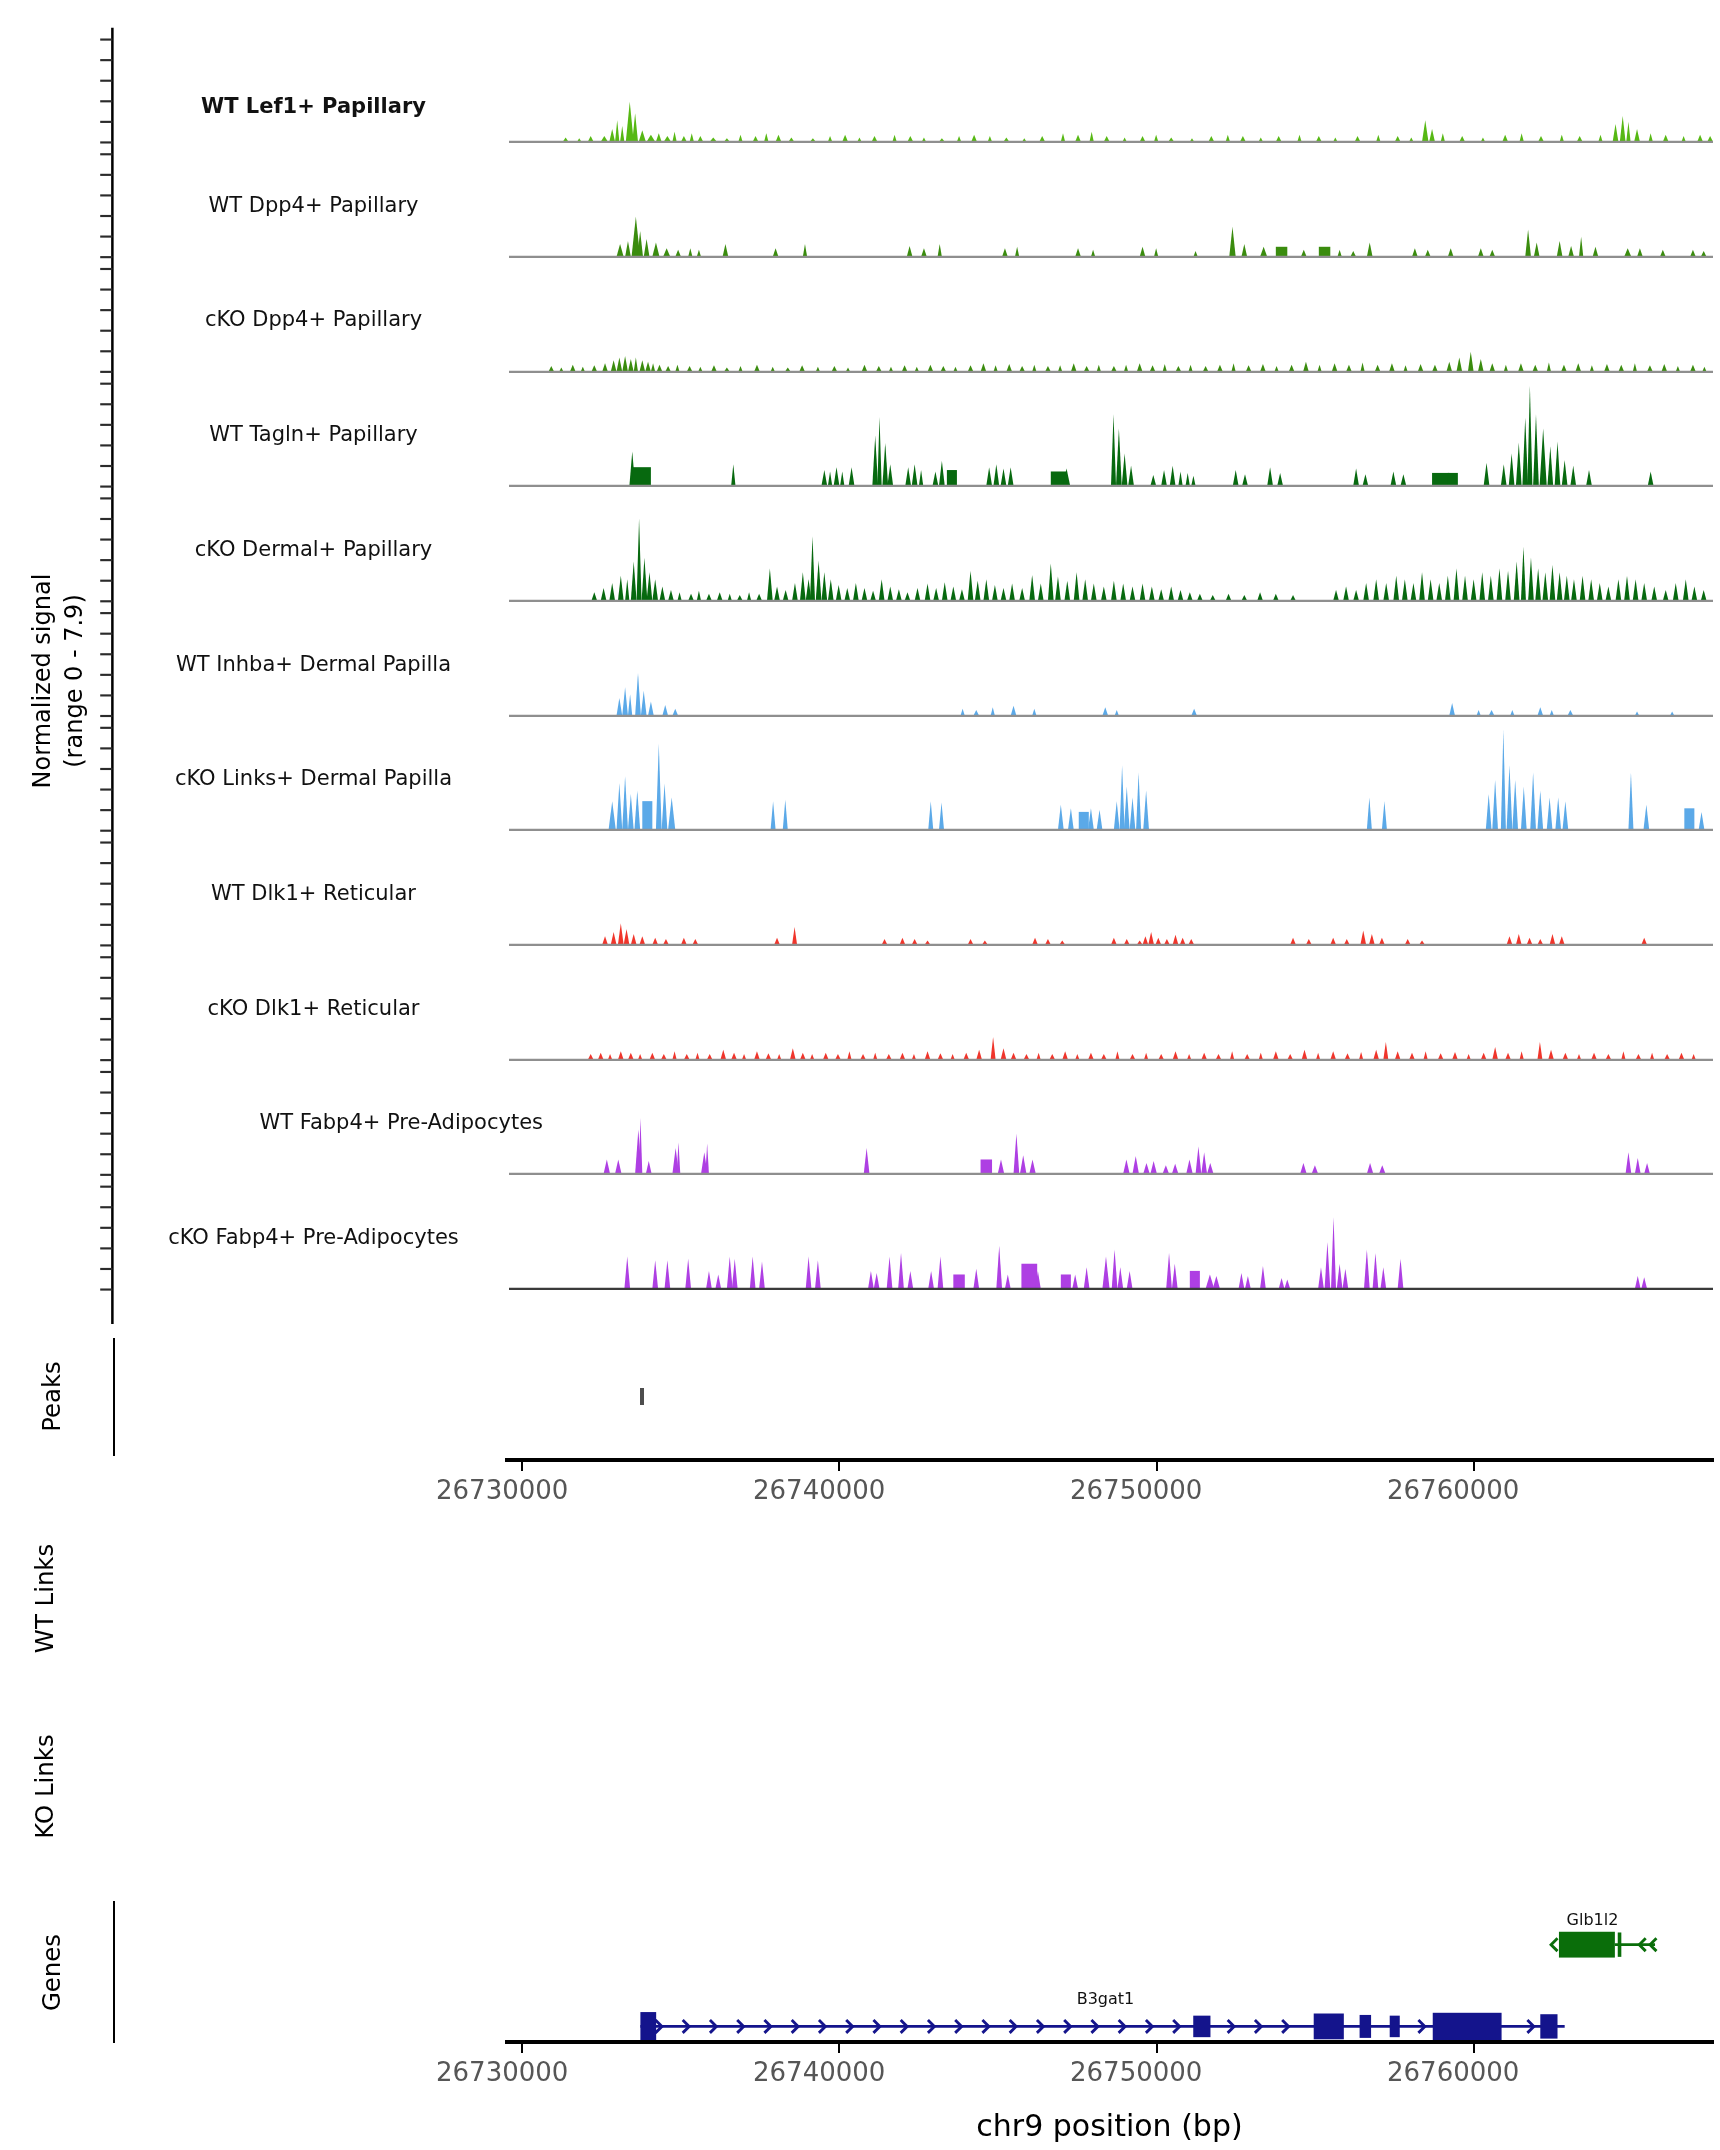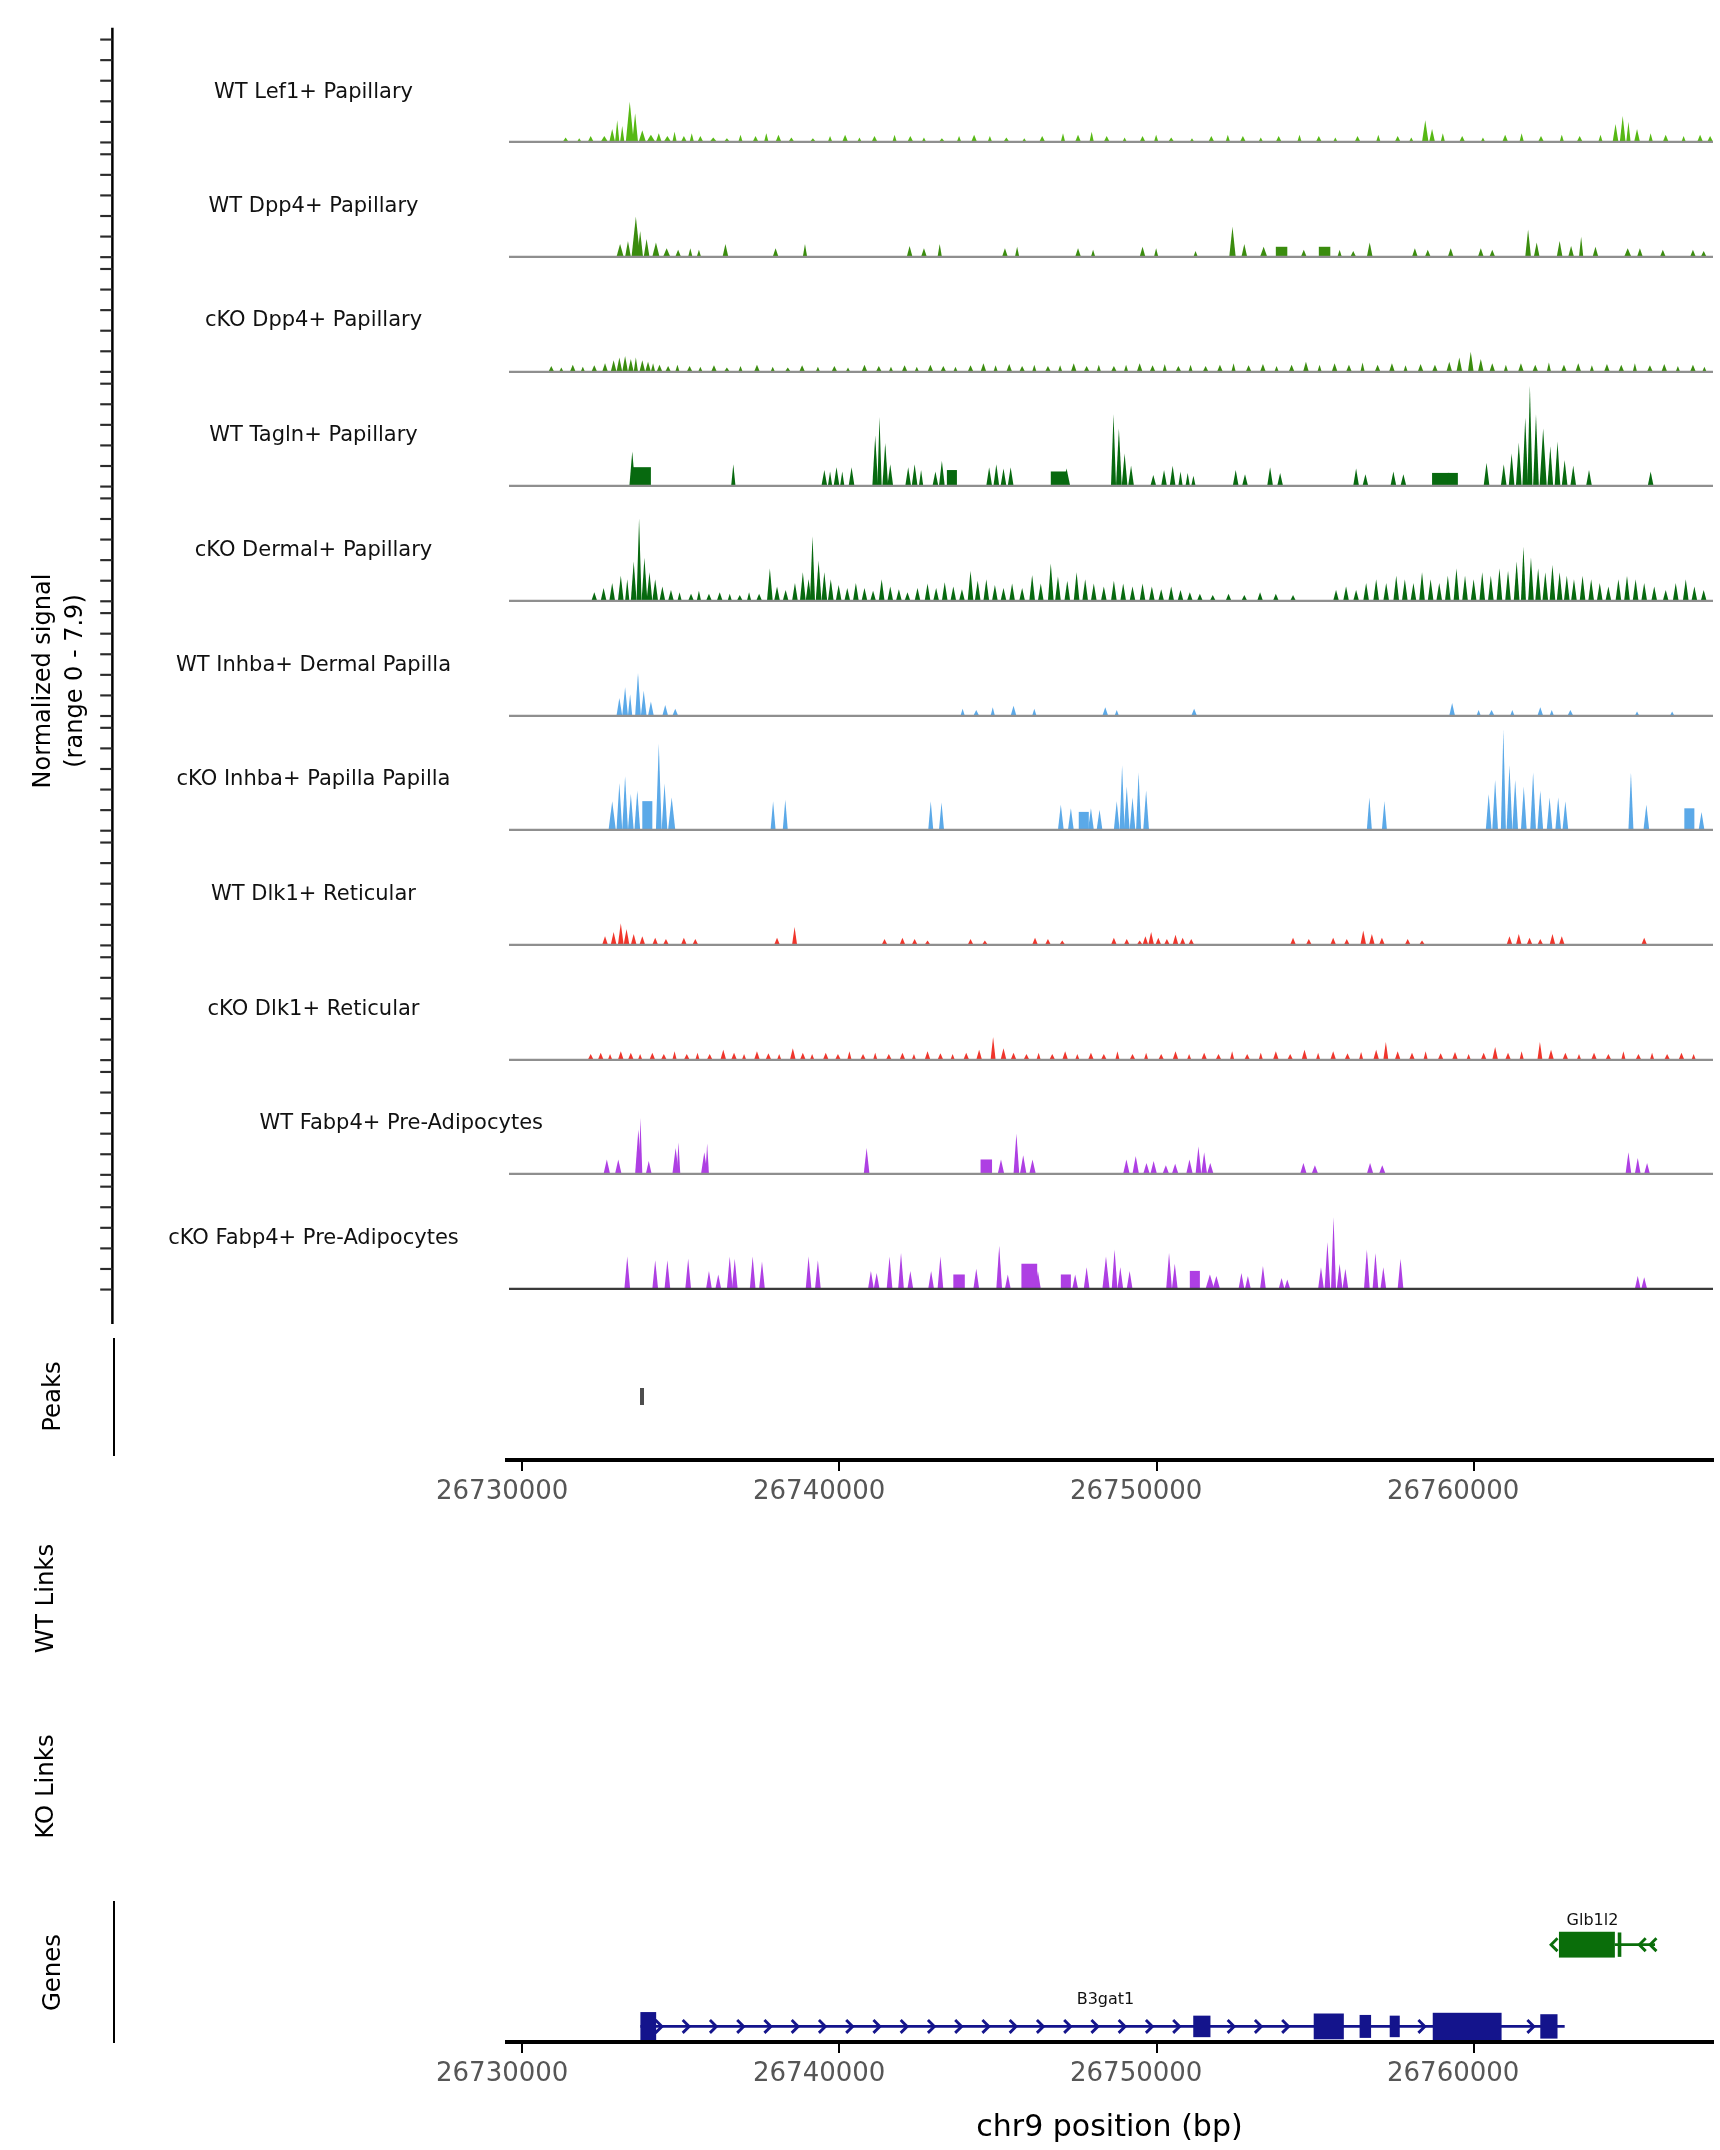--- a/index.html
+++ b/index.html
@@ -97,21 +97,21 @@
       <line x1="10" y1="1464.5" x2="27" y2="1464.5" stroke="#2b2b2b" stroke-width="3"></line>
       <line x1="10" y1="1768" x2="27" y2="1768" stroke="#2b2b2b" stroke-width="3"></line>
       <line x1="10" y1="1739.3" x2="27" y2="1739.3" stroke="#2b2b2b" stroke-width="3"></line>
       <line x1="10" y1="1710.6" x2="27" y2="1710.6" stroke="#2b2b2b" stroke-width="3"></line>
       <line x1="10" y1="1681.9" x2="27" y2="1681.9" stroke="#2b2b2b" stroke-width="3"></line>
       <line x1="10" y1="1653.2" x2="27" y2="1653.2" stroke="#2b2b2b" stroke-width="3"></line>
       <line x1="10" y1="1624.5" x2="27" y2="1624.5" stroke="#2b2b2b" stroke-width="3"></line>
     </svg>
 
   <div id="tracks">
-      <div class="track-label" style="left: 84px; top: 77px;">WT Lef1+ Papillary</div>
+      <div class="track-label" style="left: 84px; top: 92px; font-weight: bold;">WT Lef1+ Papillary</div>
       <svg width="1204" height="109" style="left: 509px; top: 35px;" viewBox="0 0 1680 152">
         <polygon points="75,149 79,143 83,149" fill="#56b813"></polygon>
         <polygon points="95,149 98,144 101,149" fill="#56b813"></polygon>
         <polygon points="110,149 114,141 118,149" fill="#56b813"></polygon>
         <polygon points="128,149 133,141 138,149" fill="#56b813"></polygon>
         <polygon points="140,149 144,131 148,149" fill="#56b813"></polygon>
         <polygon points="148,149 151,119 154,149" fill="#56b813"></polygon>
         <polygon points="155,149 158,127 161,149" fill="#56b813"></polygon>
         <polygon points="163,149 168.5,93 174,149" fill="#56b813"></polygon>
         <polygon points="172,149 176,109 180,149" fill="#56b813"></polygon>
@@ -545,21 +545,21 @@
         <polygon points="1350,149 1353,141 1356,149" fill="#5ba9e8"></polygon>
         <polygon points="1367,149 1371,141 1375,149" fill="#5ba9e8"></polygon>
         <polygon points="1397,149 1400,141 1403,149" fill="#5ba9e8"></polygon>
         <polygon points="1435,149 1439,137 1443,149" fill="#5ba9e8"></polygon>
         <polygon points="1452,149 1455,141 1458,149" fill="#5ba9e8"></polygon>
         <polygon points="1477,149 1481,141 1485,149" fill="#5ba9e8"></polygon>
         <polygon points="1571,149 1574,143 1577,149" fill="#5ba9e8"></polygon>
         <polygon points="1620,149 1623,143 1626,149" fill="#5ba9e8"></polygon>
         <line x1="0" y1="149" x2="1680" y2="149" stroke="#8f8f8f" stroke-width="3"></line>
       </svg>
-      <div class="track-label" style="left: 84px; top: 764px;">cKO Inhba+ Papilla Papilla</div>
+      <div class="track-label" style="left: 84px; top: 764px;">cKO Links+ Dermal Papilla</div>
       <svg width="1204" height="109" style="left: 509px; top: 723px;" viewBox="0 0 1680 152">
         <polygon points="139,149 144,109 149,149" fill="#5ba9e8"></polygon>
         <polygon points="150,149 154,84 158,149" fill="#5ba9e8"></polygon>
         <polygon points="158,149 162,74 166,149" fill="#5ba9e8"></polygon>
         <polygon points="166,149 170,99 174,149" fill="#5ba9e8"></polygon>
         <polygon points="175,149 179,94 183,149" fill="#5ba9e8"></polygon>
         <rect x="186" y="109" width="14" height="40" fill="#5ba9e8"></rect>
         <polygon points="205,149 209,29 213,149" fill="#5ba9e8"></polygon>
         <polygon points="213,149 217,84 221,149" fill="#5ba9e8"></polygon>
         <polygon points="222,149 227,104 232,149" fill="#5ba9e8"></polygon>

